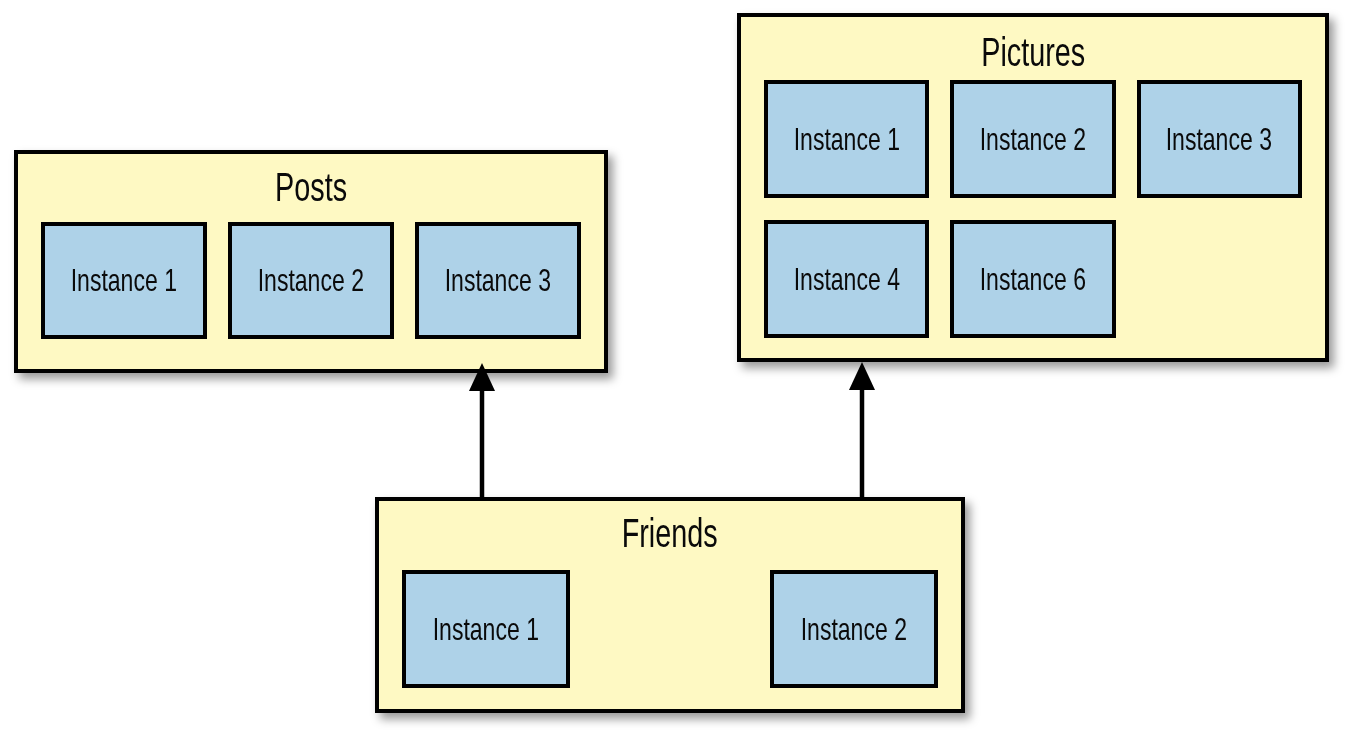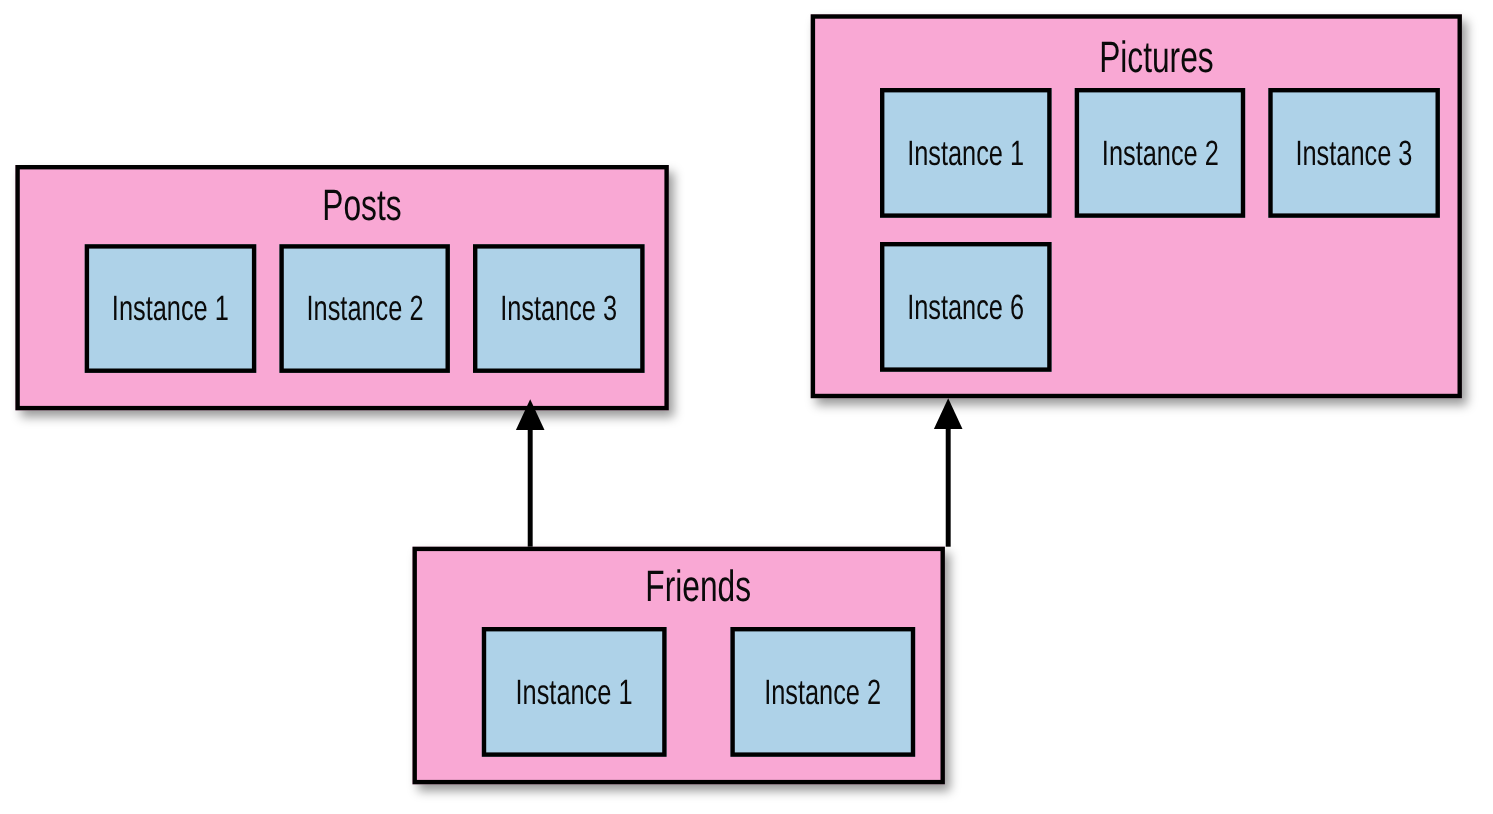--- a/index.html
+++ b/index.html
@@ -11,24 +11,23 @@
   .canvas {
     position: relative;
     width: 1357px;
     height: 740px;
     background: #ffffff;
     overflow: hidden;
   }
   .group {
     position: absolute;
     box-sizing: border-box;
-    background: #f9a8d4;
+    background: #fef9c3;
     border: 4px solid #000000;
     box-shadow: 5px 6px 9px rgba(0,0,0,0.40);
-    padding-left: 36px;
   }
   .group-title {
     text-align: center;
     font-size: 40px;
     line-height: 44px;
     color: #0a0a0a;
     white-space: nowrap;
   }
   .txt {
     display: inline-block;
@@ -62,21 +61,21 @@
   #group-pictures .grid {
     display: grid;
     grid-template-columns: repeat(3, 1fr);
     column-gap: 21px;
     row-gap: 22px;
     padding: 0 23px;
     margin-top: 6px;
   }
   #group-pictures .instance { height: 118px; }
   
-  #group-friends { left: 375px; top: 497px; width: 484px; height: 216px; }
+  #group-friends { left: 375px; top: 497px; width: 590px; height: 216px; }
   #group-friends .group-title { padding-top: 10px; }
   #group-friends .row {
     display: flex;
     justify-content: space-between;
     padding: 0 23px;
     margin-top: 15px;
   }
   #group-friends .instance { width: 168px; height: 118px; }
   
   .arrows-layer {
@@ -120,20 +119,23 @@
       <div class="instance">
         <span class="txt">Instance 1</span>
       </div>
       <div class="instance">
         <span class="txt">Instance 2</span>
       </div>
       <div class="instance">
         <span class="txt">Instance 3</span>
       </div>
       <div class="instance">
+        <span class="txt">Instance 4</span>
+      </div>
+      <div class="instance">
         <span class="txt">Instance 6</span>
       </div>
     </div>
   </section>
 
   <section class="group" id="group-friends">
     <div class="group-title">
       <span class="txt">Friends</span>
     </div>
     <div class="row">

